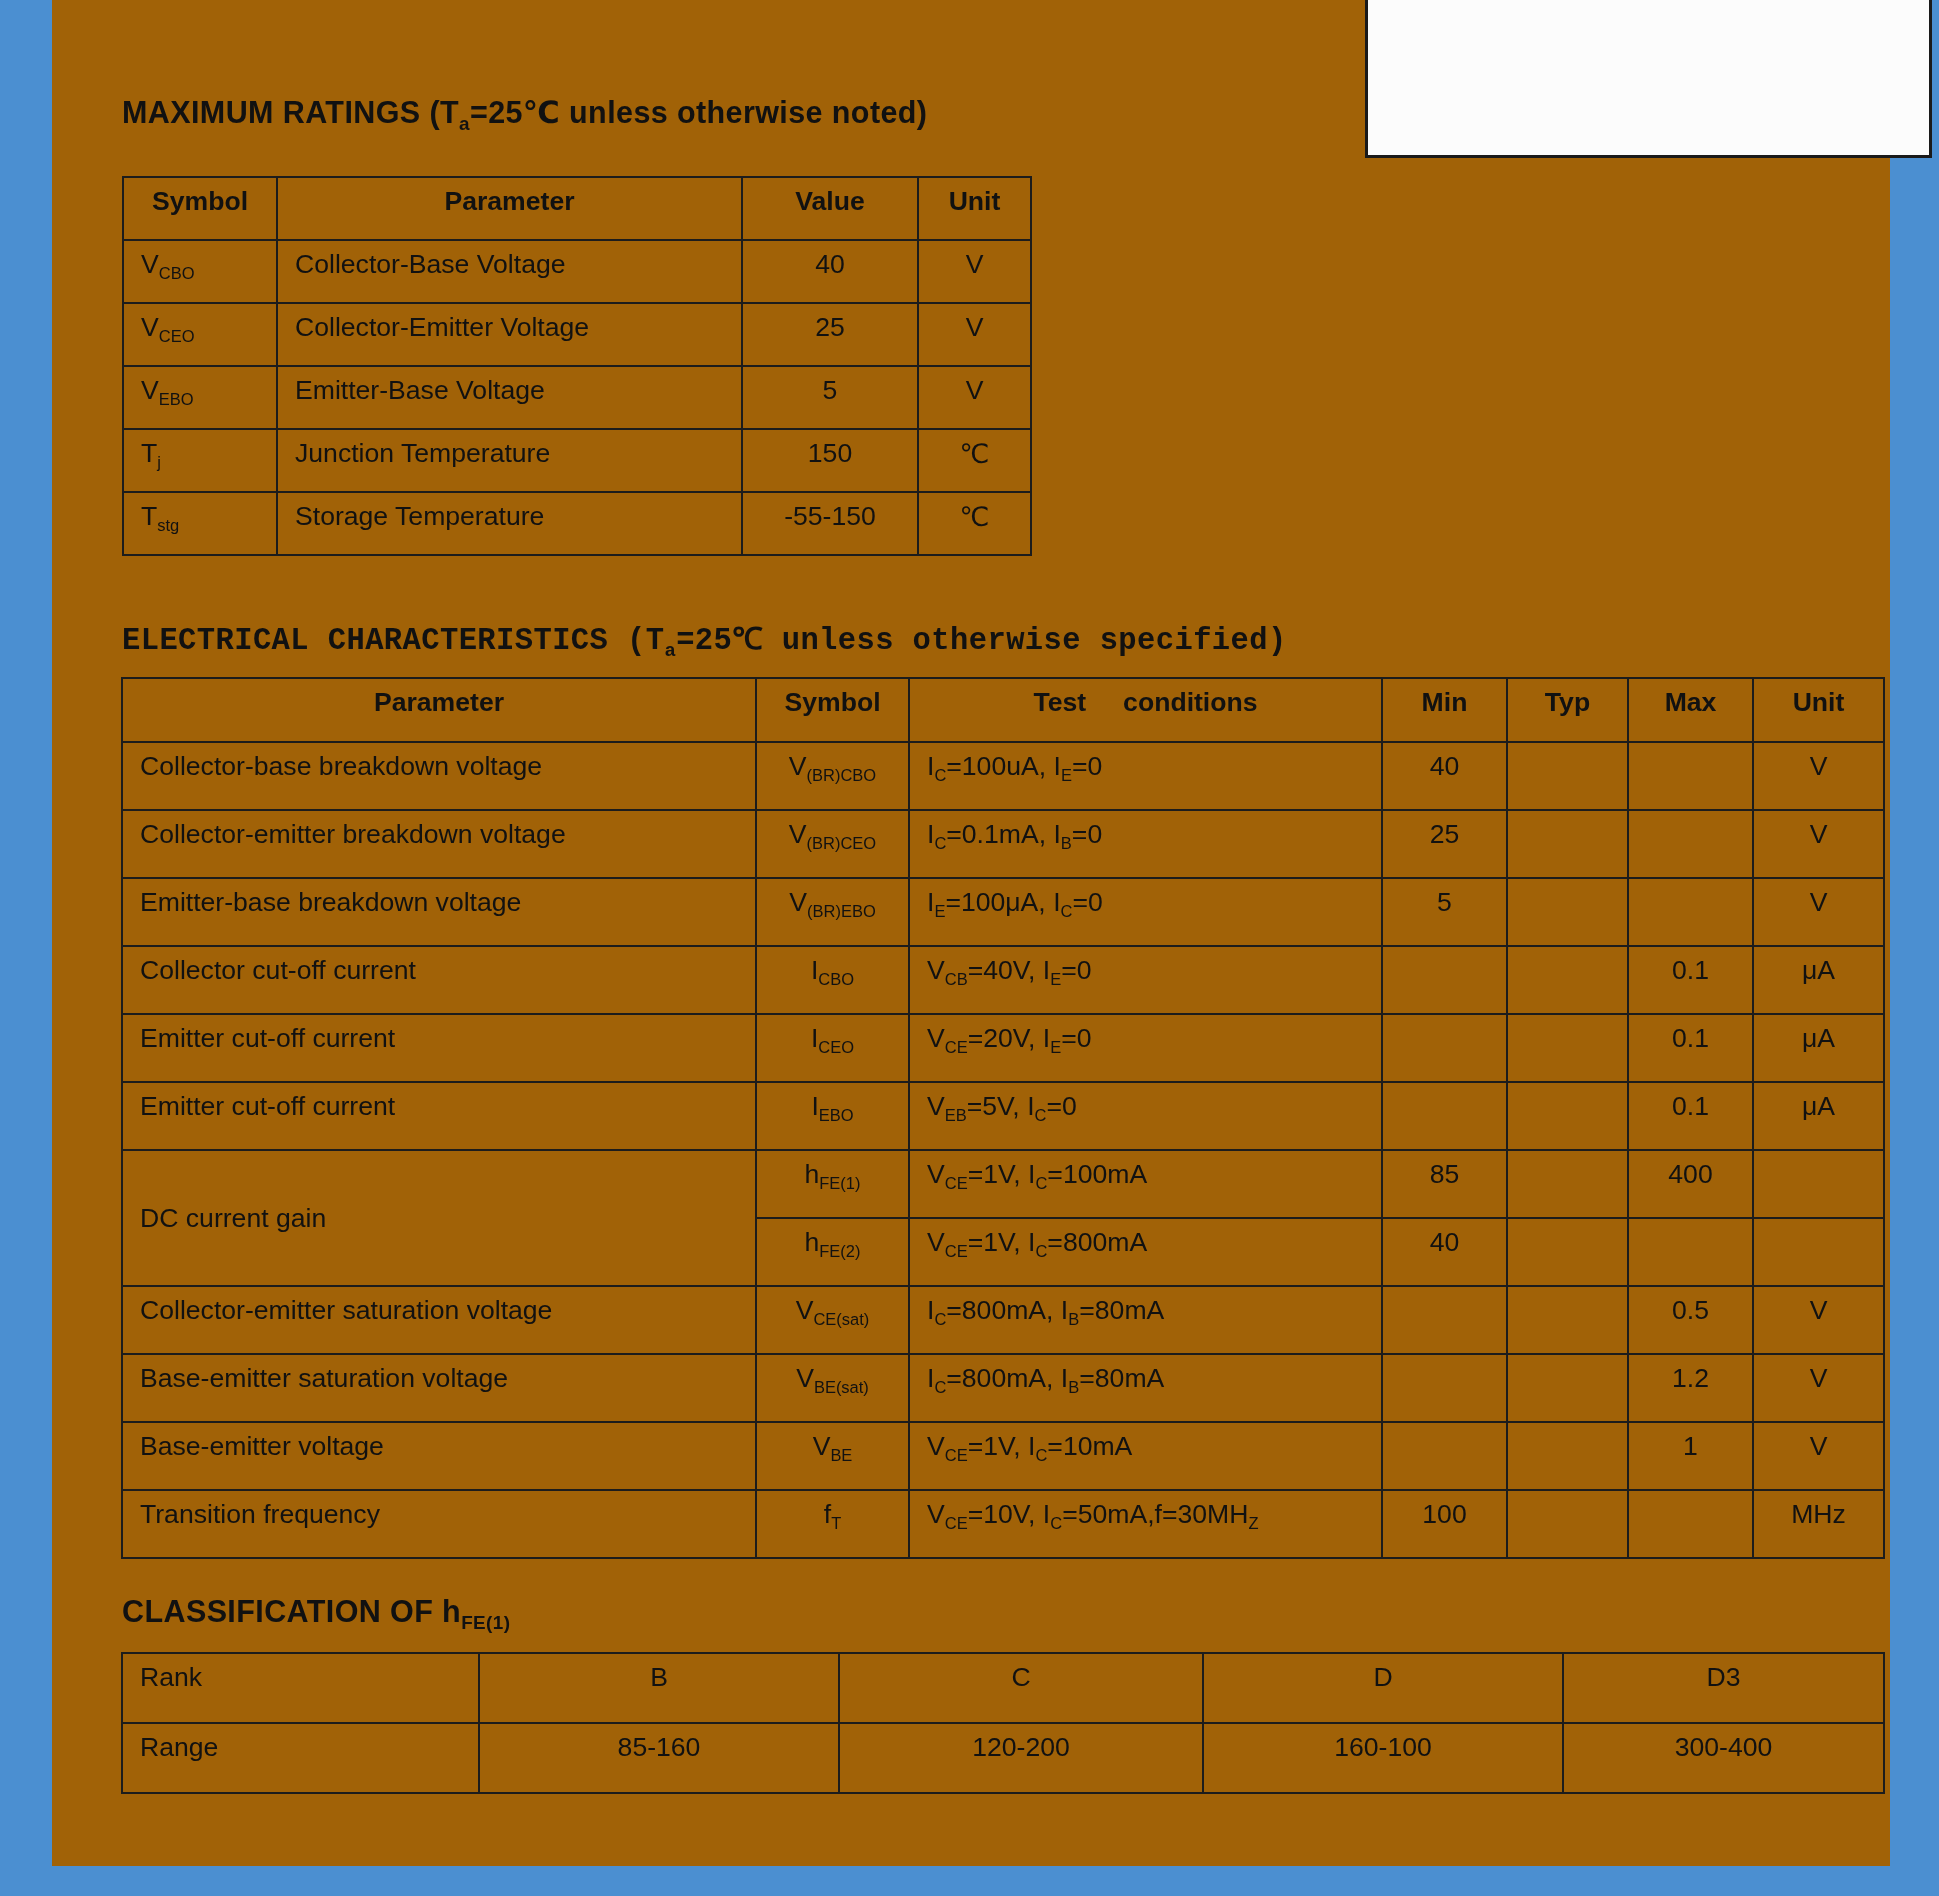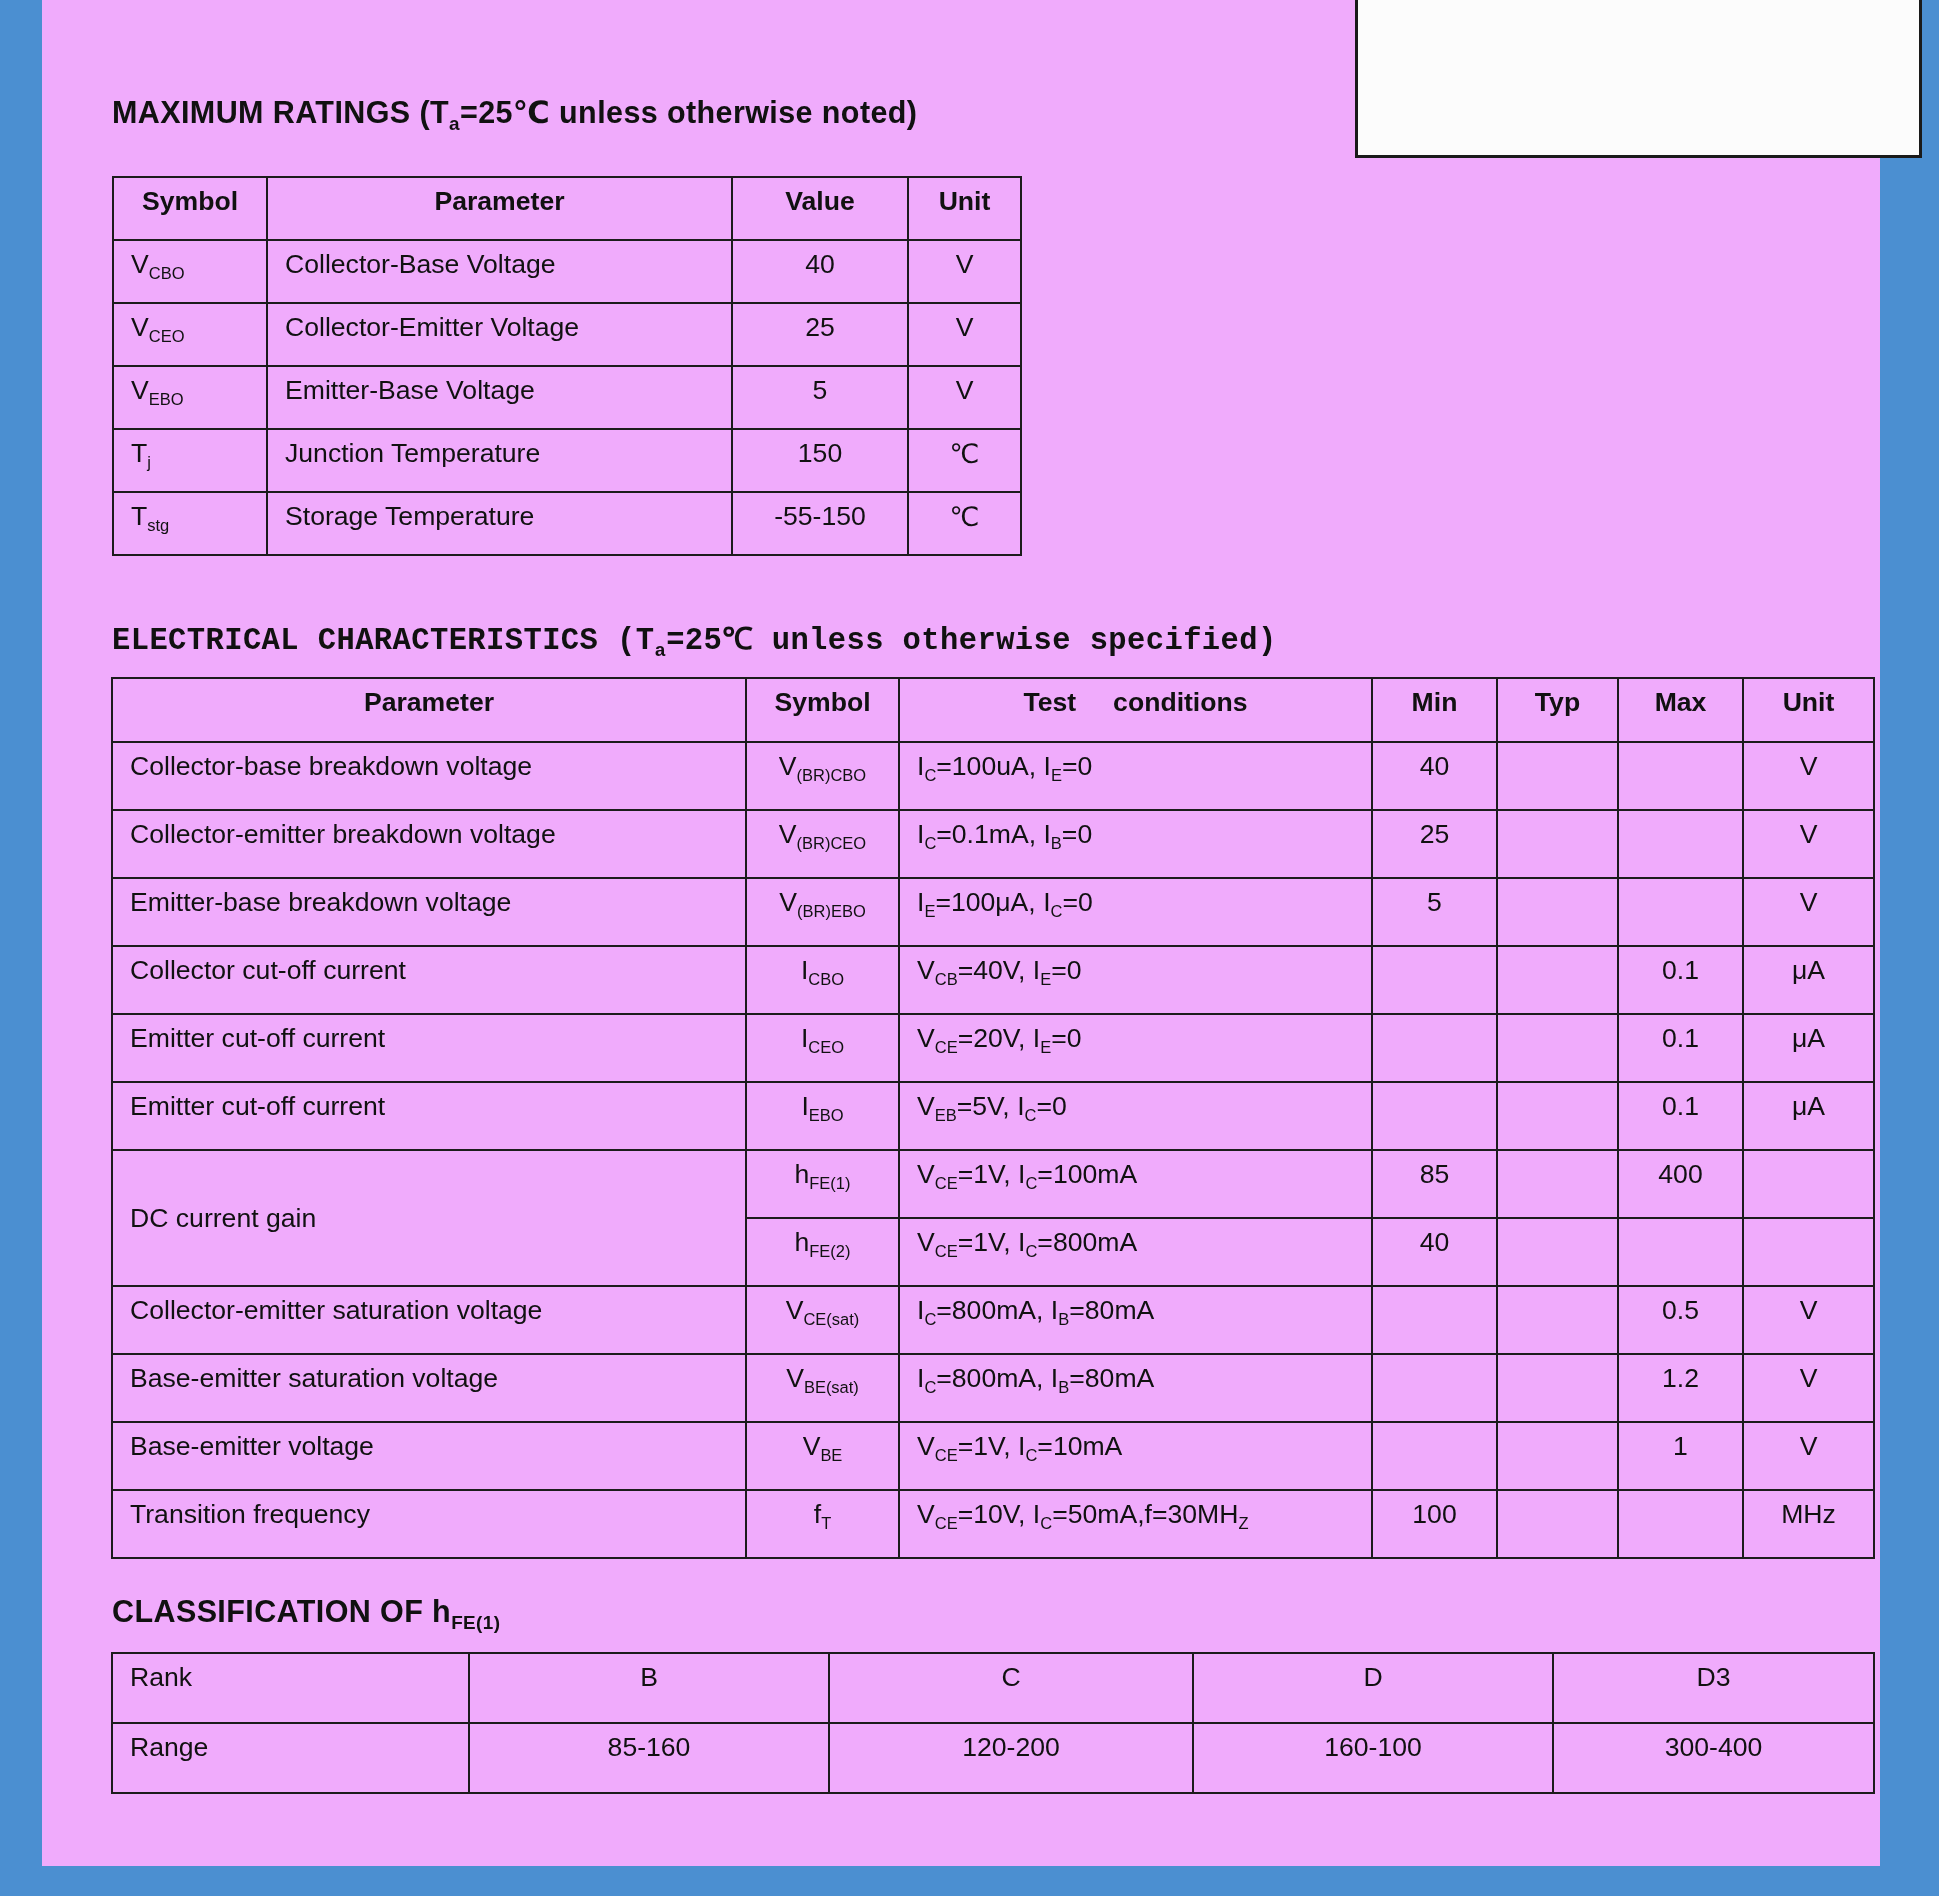--- a/index.html
+++ b/index.html
@@ -4,22 +4,22 @@
 <style>
   html,body{margin:0;padding:0;}
   body{
     width:1940px;height:1896px;position:relative;
     background:#4b8fd1;
     font-family:"Liberation Sans","DejaVu Sans",sans-serif;
     color:#111;
     overflow:hidden;
   }
   .page{
-    position:absolute;left:42px;top:0;width:1838px;height:1866px;
-    background:#f0abfc;
+    position:absolute;left:52px;top:0;width:1838px;height:1866px;
+    background:#a16207;
   }
   .corner-box{
     position:absolute;left:1313px;top:-6.3px;width:567px;height:164px;
     background:#fcfcfc;border:3.9px solid #1a1a1a;box-sizing:border-box;
   }
   .sec-title{
     position:absolute;left:70px;
     font-size:30.5px;font-weight:bold;letter-spacing:0.4px;white-space:nowrap;
   }
   #title-max{top:95px;}

